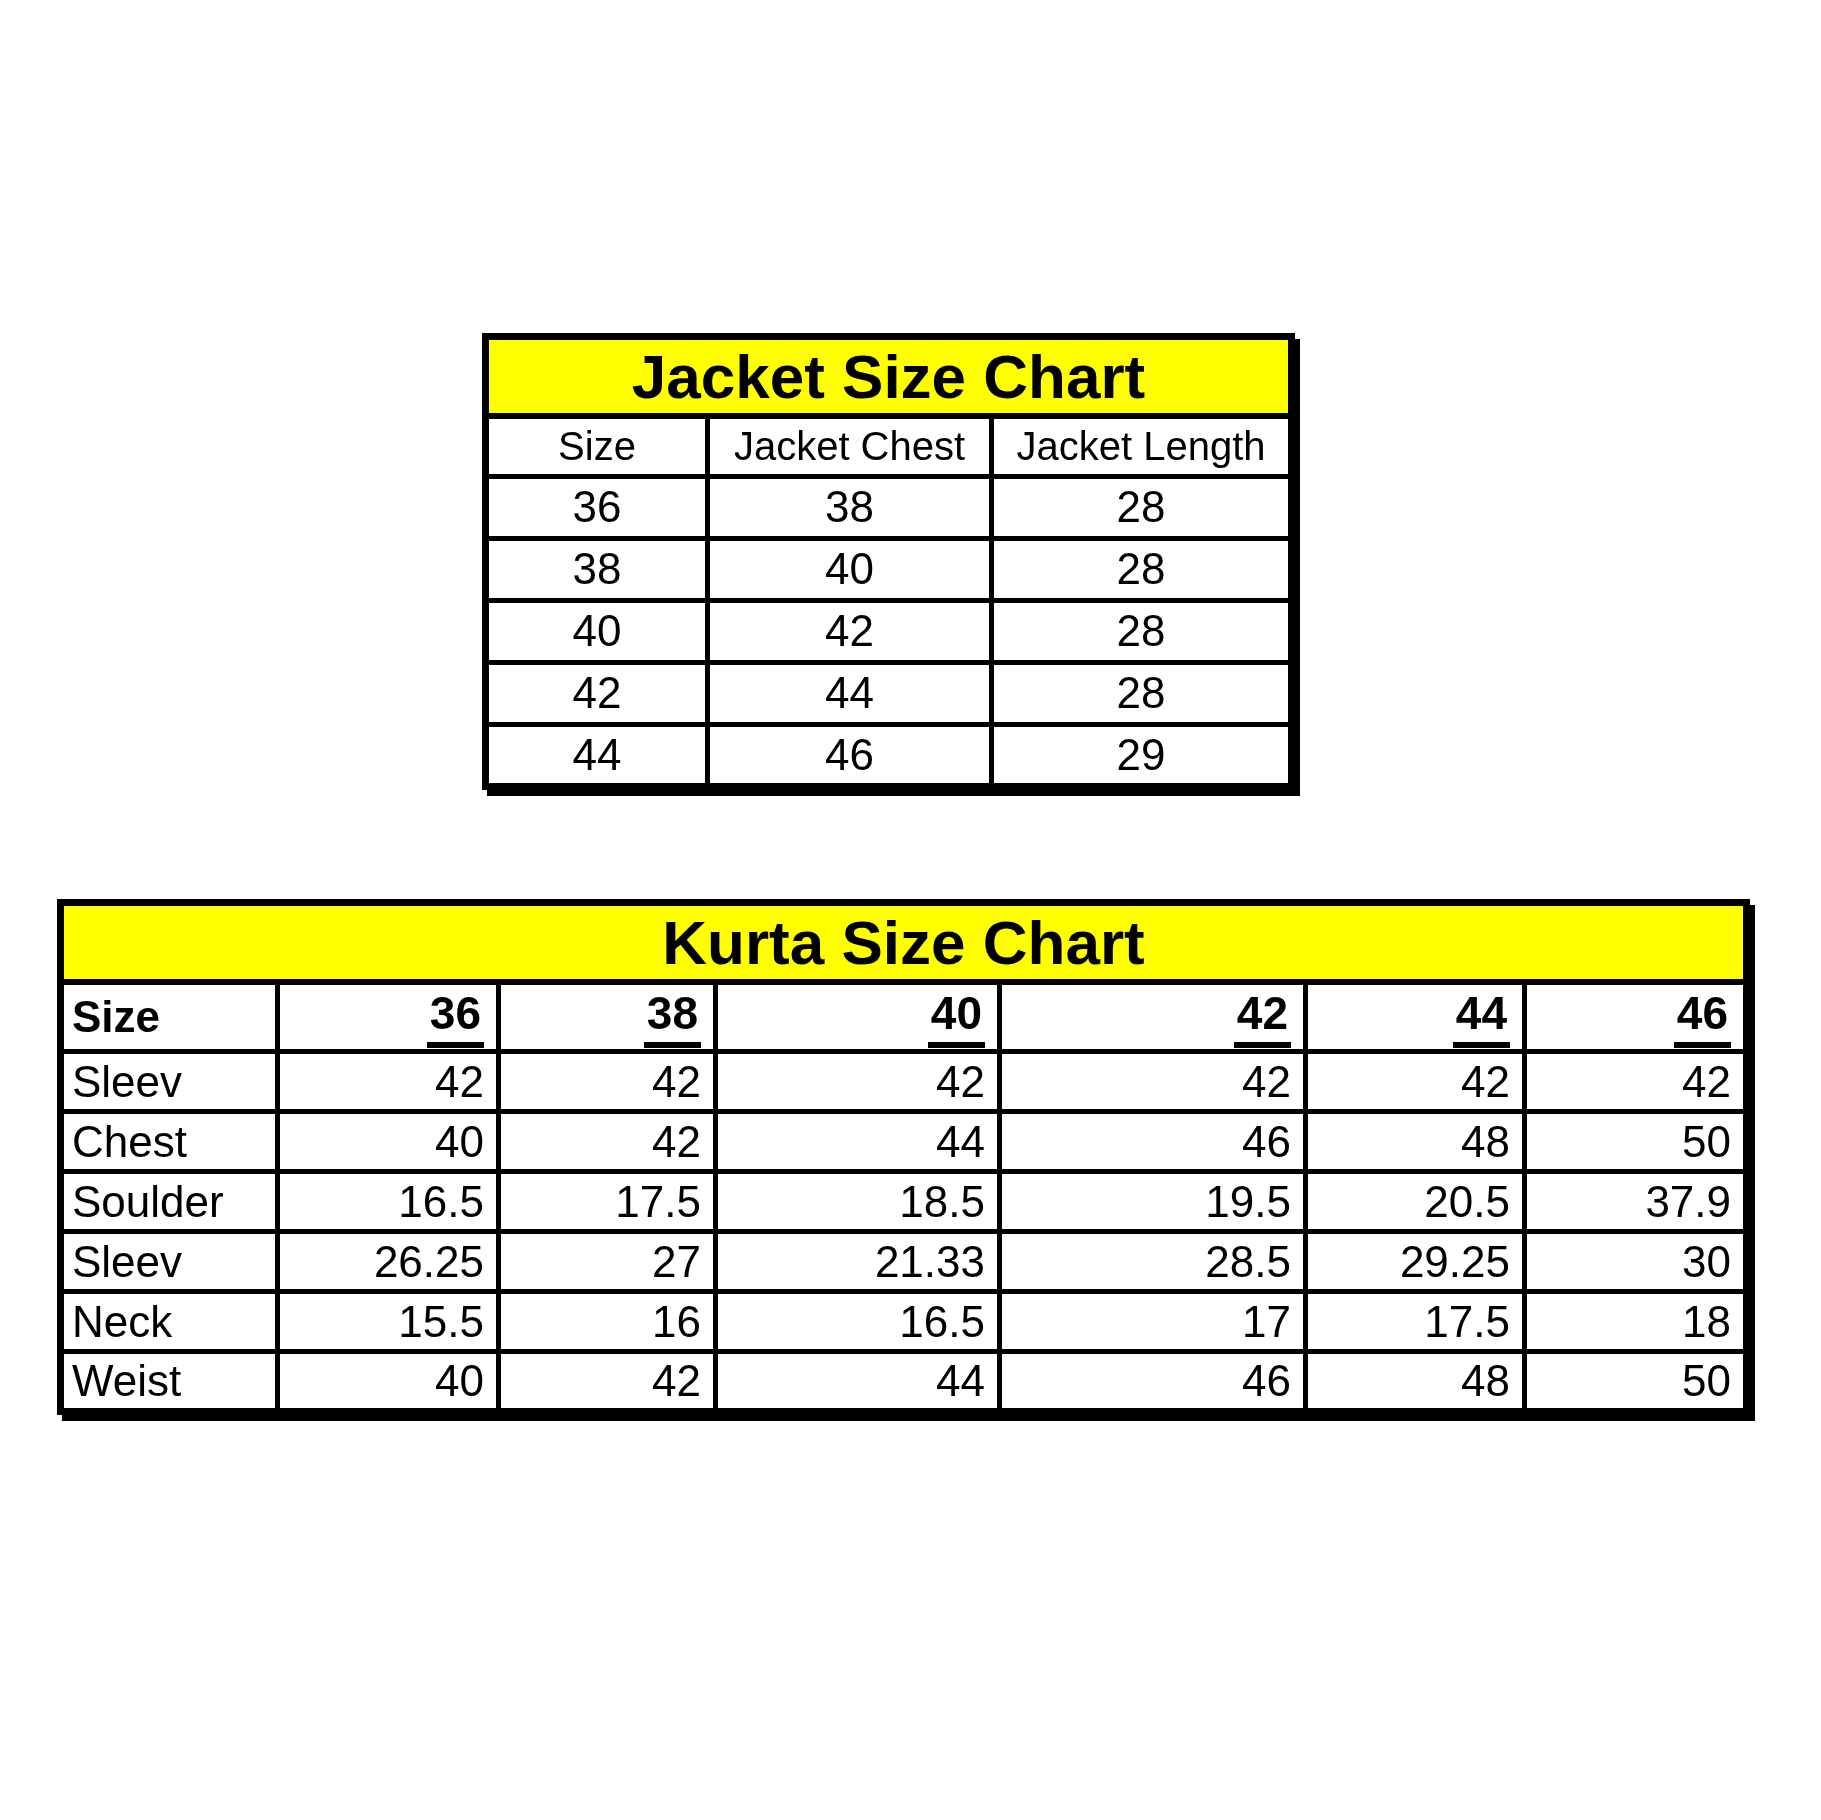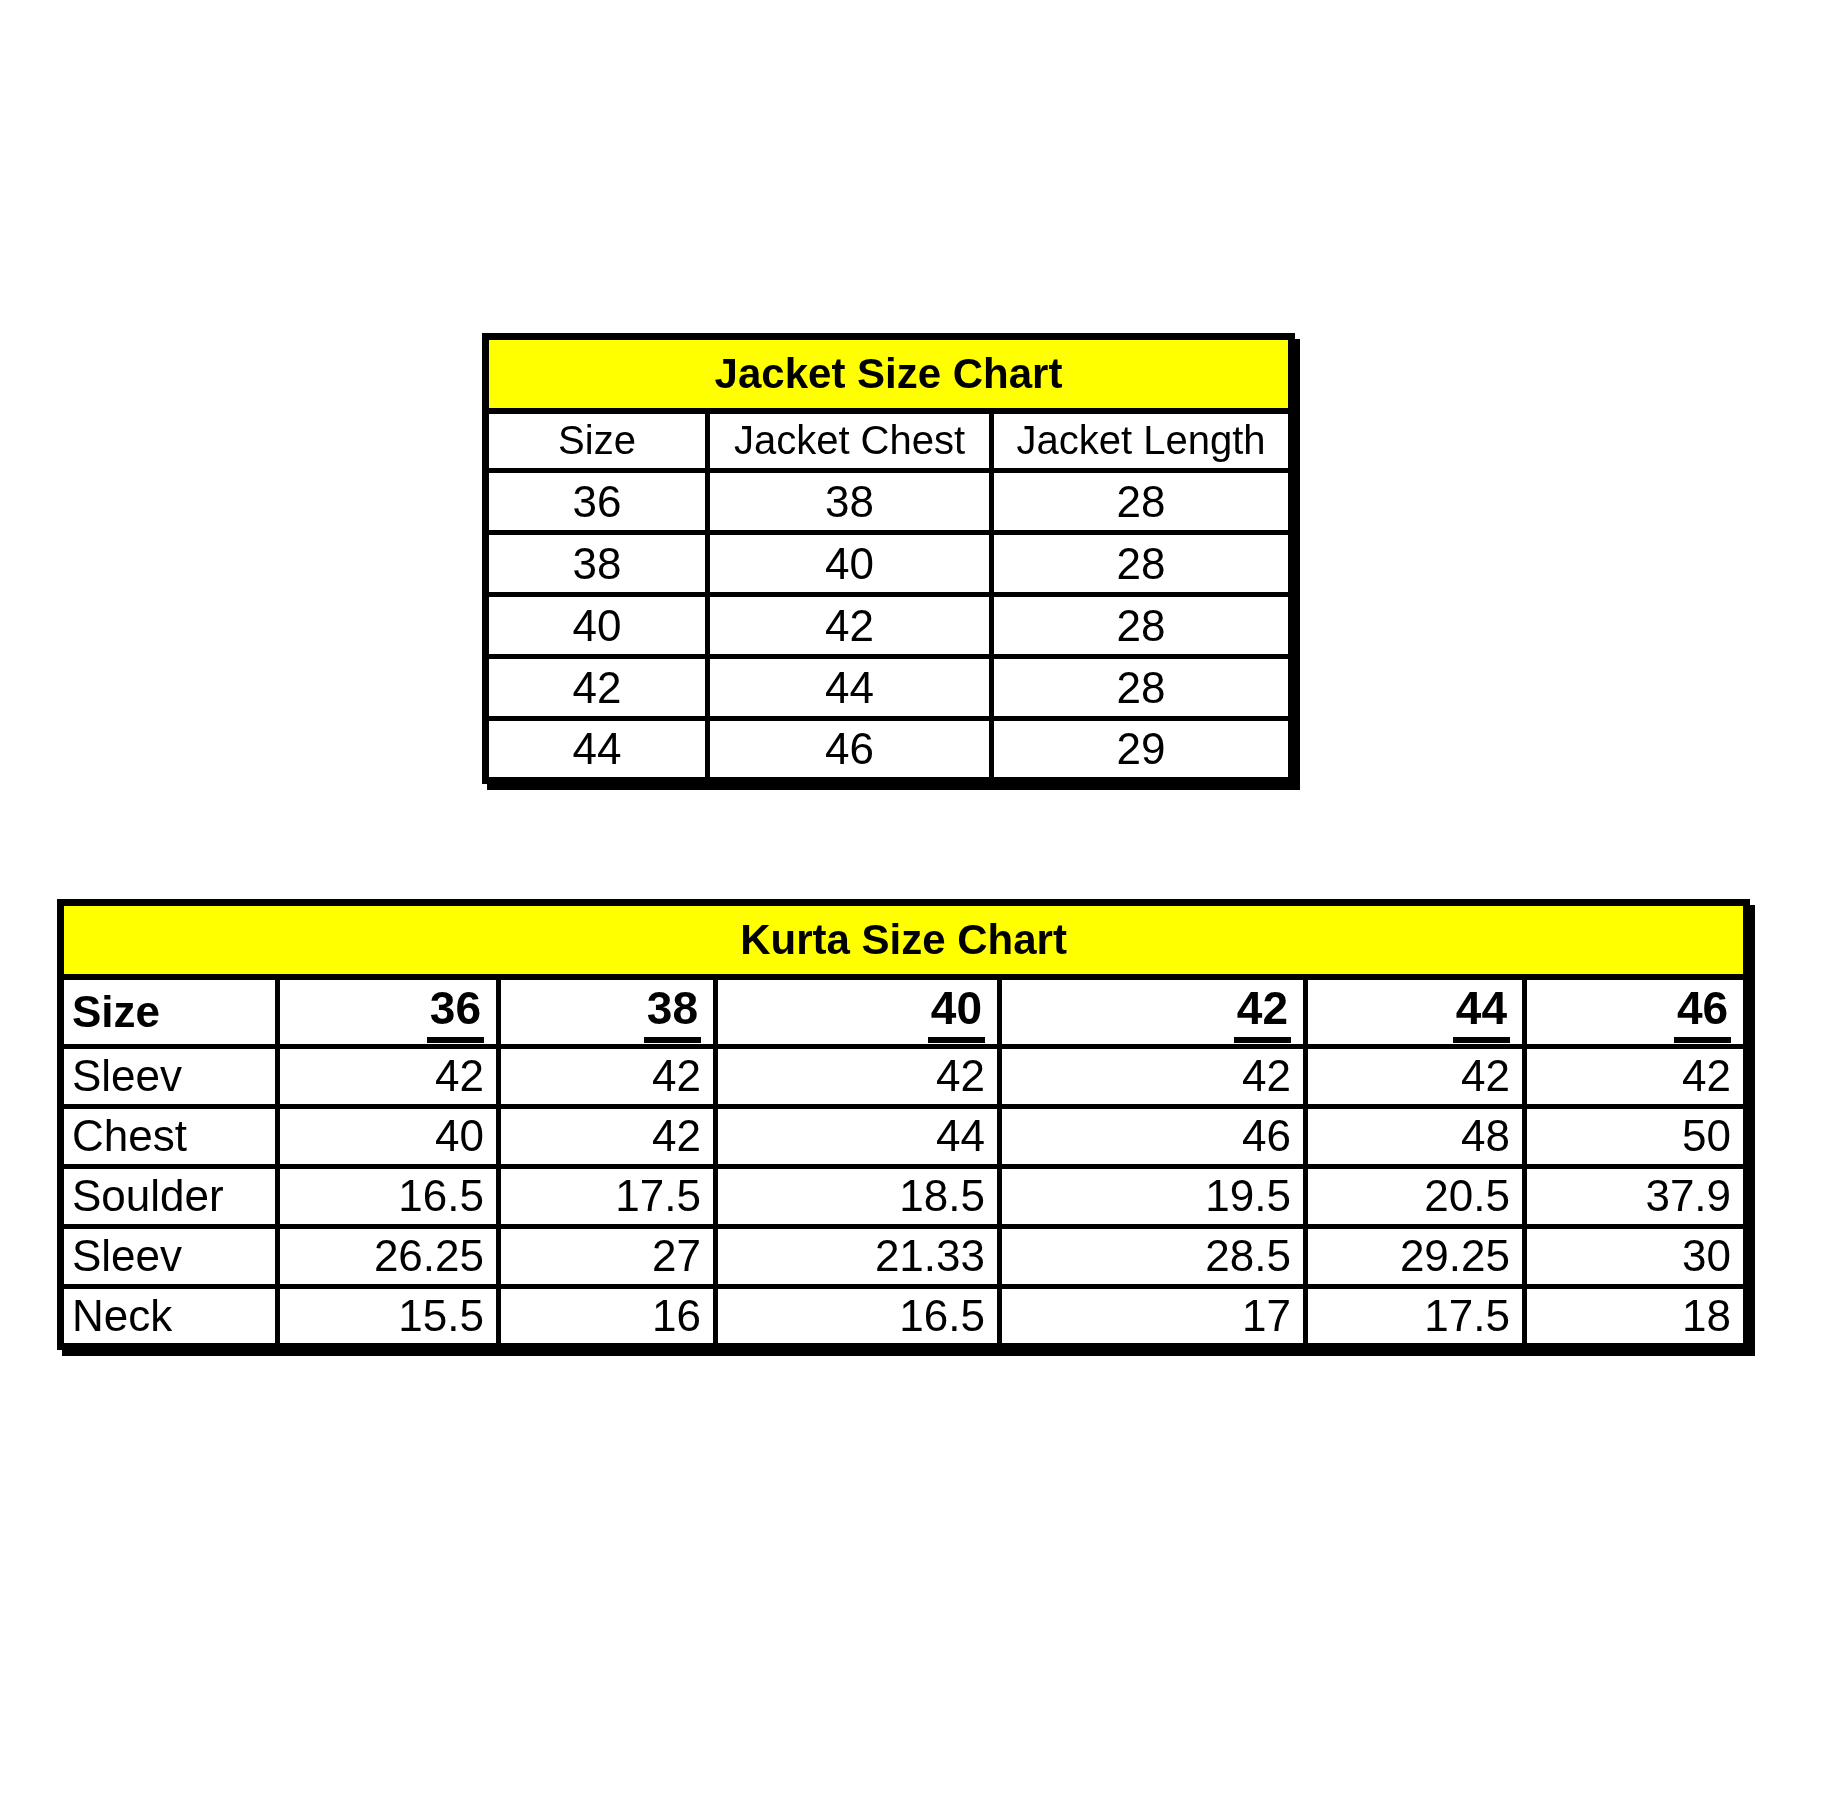--- a/index.html
+++ b/index.html
@@ -25,21 +25,21 @@
   table.chart td, table.chart th {
     border: 5px solid #000000;
     vertical-align: middle;
     overflow: hidden;
     white-space: nowrap;
   }
   .title-cell {
     background: #ffff00;
     text-align: center;
     font-weight: bold;
-    font-size: 42px;
+    font-size: 62px;
     border-bottom-width: 6px !important;
   }
   
   #jacket-table { left: 482px; top: 333px; width: 806px; }
   #jacket-table .title-row   { height: 74px; }
   #jacket-table .header-row  { height: 60px; }
   #jacket-table .data-row    { height: 62px; }
   #jacket-table th.col-head {
     font-weight: normal;
     font-size: 40px;
@@ -178,14 +178,23 @@
     </tr>
     <tr class="data-row">
       <td class="rlabel">Neck</td>
       <td class="num">15.5</td>
       <td class="num">16</td>
       <td class="num">16.5</td>
       <td class="num">17</td>
       <td class="num">17.5</td>
       <td class="num">18</td>
     </tr>
+    <tr class="data-row">
+      <td class="rlabel">Weist</td>
+      <td class="num">40</td>
+      <td class="num">42</td>
+      <td class="num">44</td>
+      <td class="num">46</td>
+      <td class="num">48</td>
+      <td class="num">50</td>
+    </tr>
   </tbody>
 </table>
 
 </body></html>

